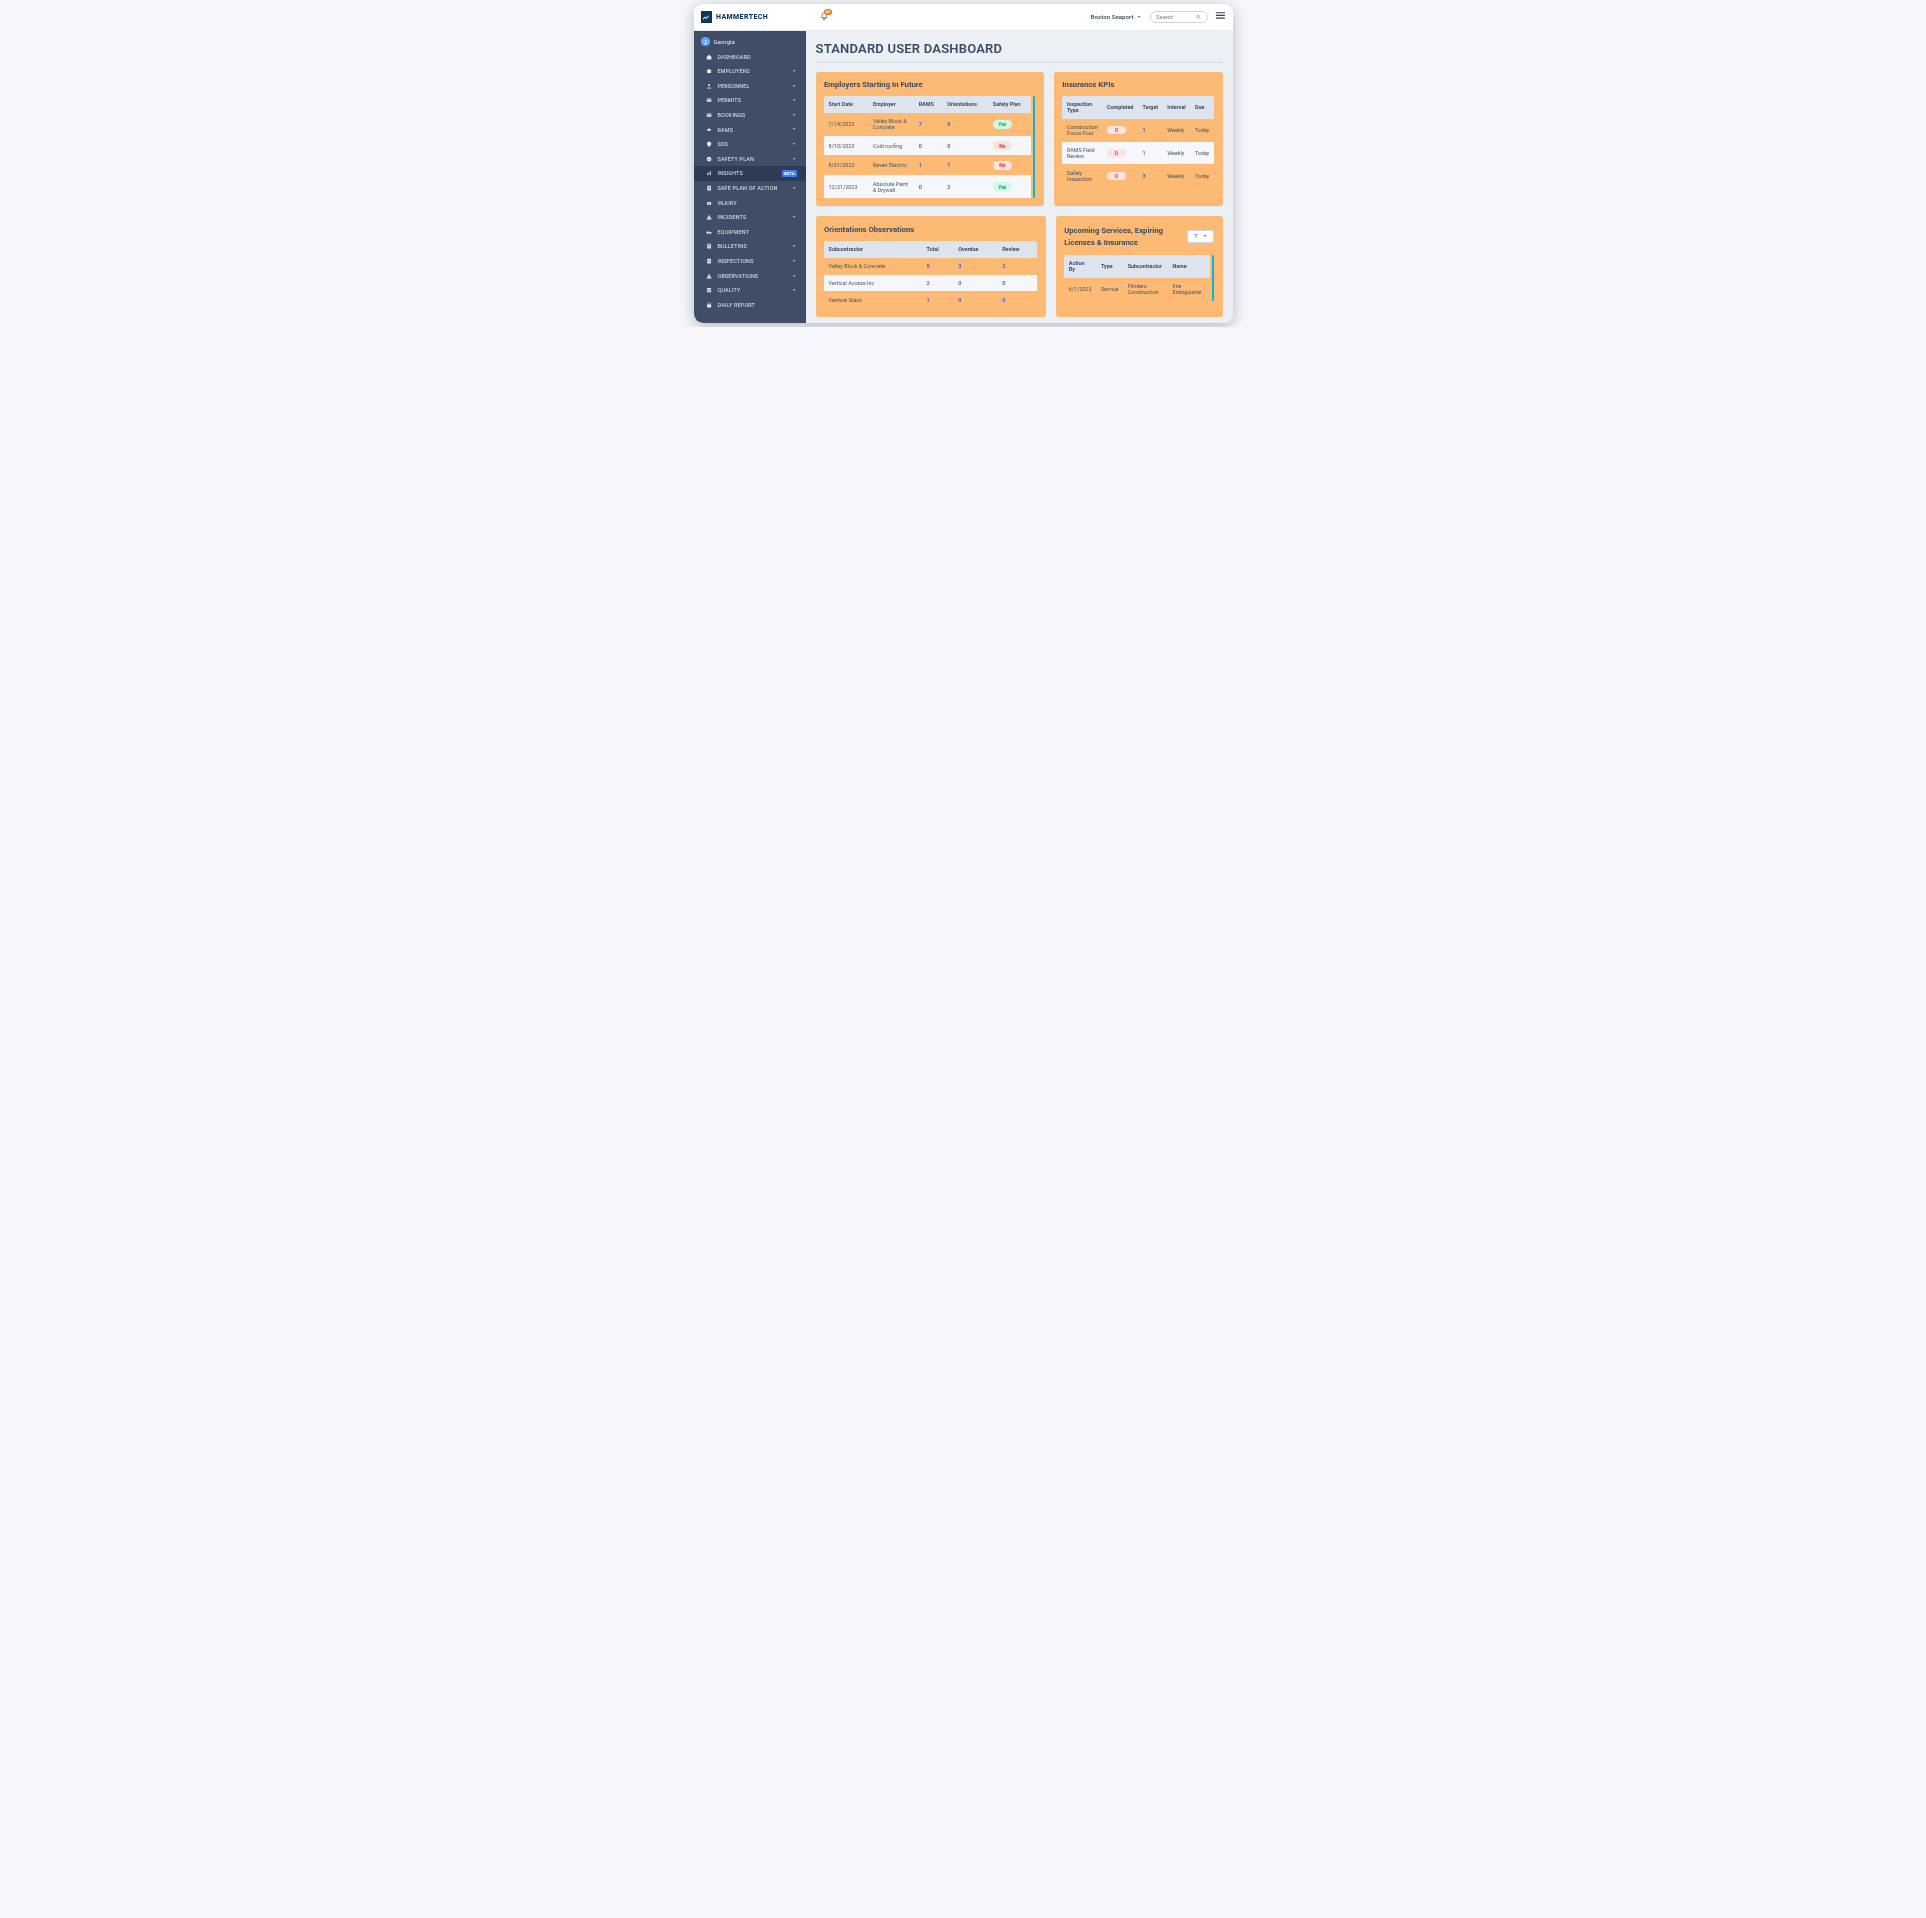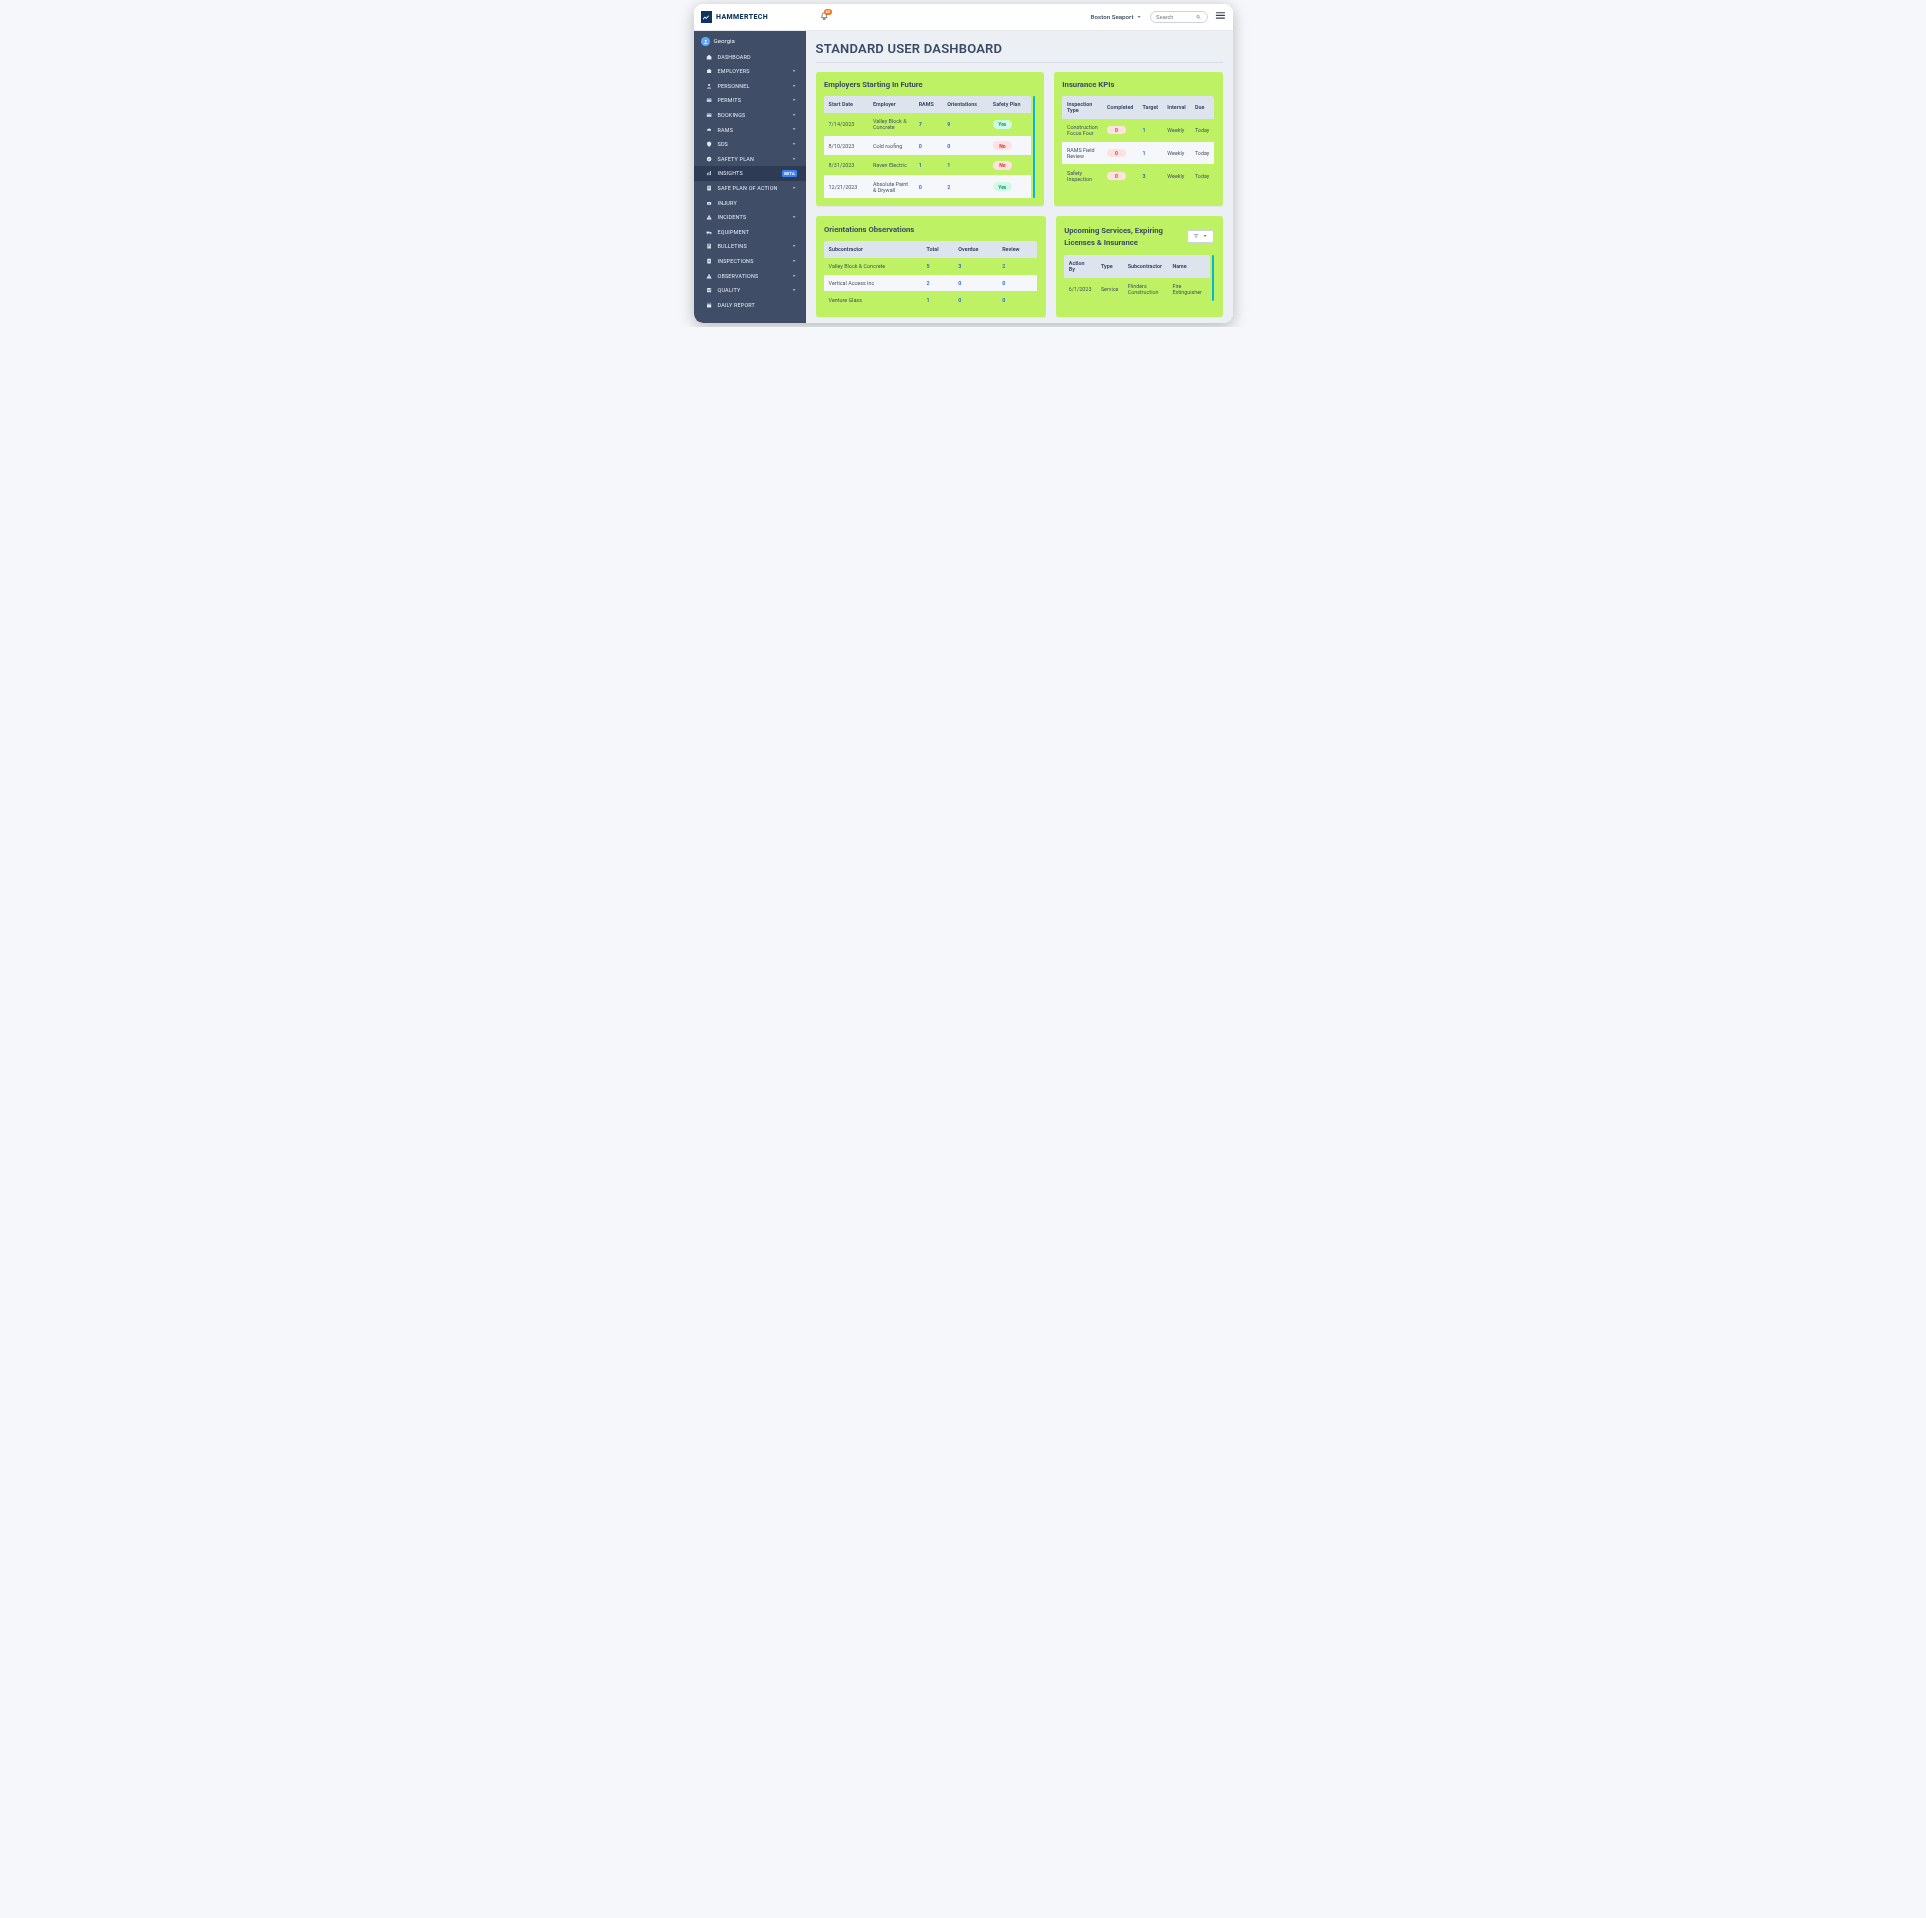--- a/index.html
+++ b/index.html
@@ -57,21 +57,21 @@
   }
   .hamburger { margin-left: 7px; cursor: pointer; color: #334155; }
 
   
   .layout { display: flex; height: calc(100% - 27px); }
   .sidebar {
     width: 112px; background: #3f4d67; color: #e2e8f0; overflow-y: auto;
     padding-bottom: 7.7px;
   }
   .user-row {
-    display: flex; align-items: center; gap: 3.9px; padding: 6.2px 7.7px 3.9px;
+    display: flex; align-items: flex-end; gap: 3.9px; padding: 6.2px 7.7px 3.9px;
     font-size: 6.2px;
   }
   .avatar-circle {
     width: 8.5px; height: 8.5px; border-radius: 50%; background: #60a5fa;
     display: flex; align-items: center; justify-content: center;
   }
   .avatar-circle svg { width: 5.4px; height: 5.4px; fill: #fff; }
   .nav-item {
     display: flex; align-items: center; gap: 5.4px; padding: 4.2px 8.5px 4.2px 11.6px;
     cursor: pointer; font-size: 5.4px; letter-spacing: 0.2px;
@@ -88,21 +88,21 @@
   
   .main {
     flex: 1; padding: 7.7px 10px; overflow-y: auto; background: #ecf0f5;
   }
   .page-title {
     font-size: 13px; font-weight: 600; color: #3b4a63; letter-spacing: 0.2px;
     padding: 2.3px 0 6.2px; border-bottom: 0.4px solid #d6dde6; margin-bottom: 8.5px;
   }
   .row { display: flex; gap: 10px; margin-bottom: 10px; }
   .card {
-    background: #bef264; border-radius: 3.1px; padding: 8.5px;
+    background: #fdba74; border-radius: 3.1px; padding: 8.5px;
     box-shadow: 0 0.4px 0.8px rgba(15,23,42,0.04);
   }
   .card-title {
     font-size: 7.7px; font-weight: 700; color: #3b4a63; margin-bottom: 7px;
   }
   .col-left { flex: 1 1 58%; }
   .col-right { flex: 1 1 42%; }
 
   table.data { width: 100%; border-collapse: collapse; font-size: 5.4px; }
   table.data thead th {

